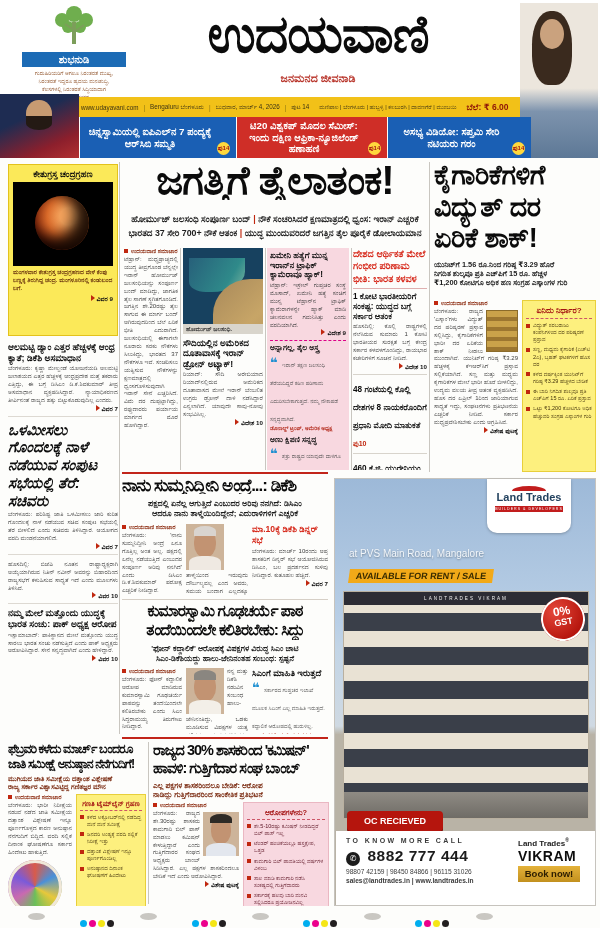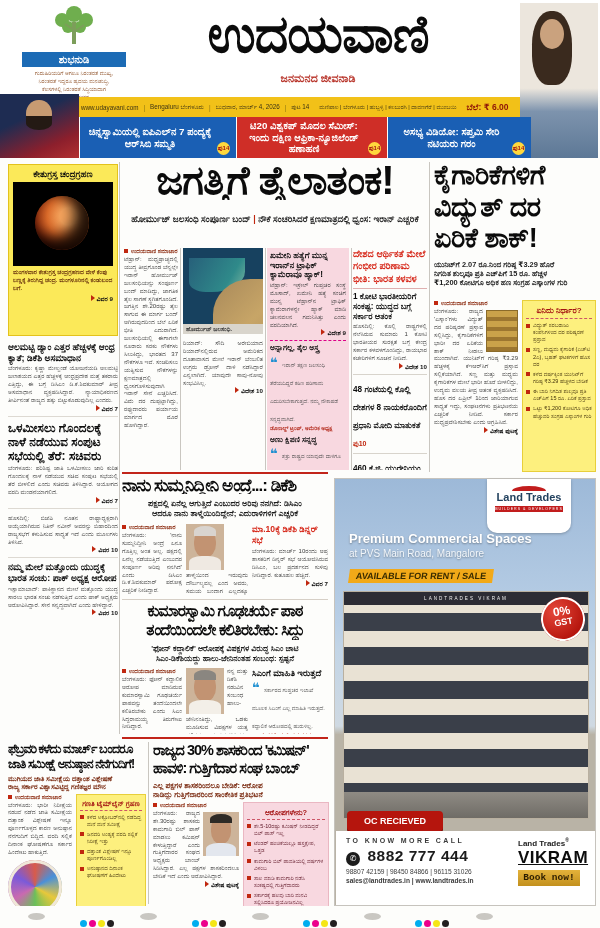--- a/index.html
+++ b/index.html
@@ -81,21 +81,21 @@
   .bldg .street{position:absolute;left:0;right:0;bottom:0;height:26px;background:linear-gradient(180deg,#8f8b84,#6f6c66);}
   .gst{background:radial-gradient(circle at 35% 30%,#e5473a,#b5150d 70%);border-radius:50%;color:#fff;text-align:center;
        transform:rotate(-10deg);box-shadow:0 0 0 2px #fff inset;}
   .oc{background:#b5150d;color:#fff;font-weight:800;font-size:9px;text-align:center;line-height:20px;border-radius:4px;
       box-shadow:0 2px 0 #7c0a05;}
   .cta{letter-spacing:2.4px;font-weight:800;color:#3a3a3a;font-size:7px;}
   .phone-big{font-weight:800;color:#1c1c1c;font-size:15.5px;letter-spacing:.5px;}
   .phone-ic{display:inline-block;width:14px;height:14px;border-radius:50%;background:#1c1c1c;color:#fff;text-align:center;
             line-height:14px;font-size:8px;margin-right:3px;}
   .book{background:linear-gradient(180deg,#e4b23a,#c2901e);color:#2c1d00;font-weight:800;font-size:9.5px;
-        font-family:Liberation Mono, monospace;text-align:center;line-height:16px;}
+        font-family:Liberation Sans, sans-serif;text-align:center;line-height:16px;}
   
   .oval{width:17px;height:7px;border-radius:50%;background:#c9c7c2;display:inline-block;}
   .dot{width:7px;height:7px;border-radius:50%;display:inline-block;margin-right:2px;}
 </style>
 </head>
 <body>
 
 <div class="page">
 
   <div class="abs" style="left:0;top:0;width:600px;height:97px;background:#fff;">
@@ -169,54 +169,60 @@
     <div class="pageref" style="margin-top:2px;">ವಿವರ 9</div>
   </div>
 
   <div class="abs" style="left:8px;top:338px;width:110px;">
     <div class="left-art">
       <div class="art-title" style="font-size:9px;">ಆಲಮಟ್ಟಿ ಡ್ಯಾಂ ಎತ್ತರ ಹೆಚ್ಚಳಕ್ಕೆ ಆಂಧ್ರ ಕ್ಯಾತೆ; ಡಿಕೆಶಿ ಅಸಮಾಧಾನ</div>
       <div class="body-txt j" style="margin-top:2px;">ಬೆಂಗಳೂರು: ಕೃಷ್ಣಾ ಮೇಲ್ದಂಡೆ ಯೋಜನೆಯಡಿ ಆಲಮಟ್ಟಿ ಜಲಾಶಯದ ಎತ್ತರ ಹೆಚ್ಚಳಕ್ಕೆ ಆಂಧ್ರಪ್ರದೇಶ ಮತ್ತೆ ತಕರಾರು ಎತ್ತಿದ್ದು, ಈ ಬಗ್ಗೆ ಡಿಸಿಎಂ ಡಿ.ಕೆ.ಶಿವಕುಮಾರ್ ತೀವ್ರ ಅಸಮಾಧಾನ ವ್ಯಕ್ತಪಡಿಸಿದ್ದಾರೆ. ನ್ಯಾಯಾಧಿಕರಣದ ತೀರ್ಪಿನಂತೆ ರಾಜ್ಯದ ಹಕ್ಕು ಬಿಟ್ಟುಕೊಡುವುದಿಲ್ಲ ಎಂದರು.</div>
       <div class="pageref">ವಿವರ 7</div>
     </div>
     <div class="left-art">
-      <div class="art-title" style="font-size:12px;">ಒಳಮೀಸಲು ಗೊಂದಲಕ್ಕೆ ನಾಳೆ ನಡೆಯುವ ಸಂಪುಟ ಸಭೆಯಲ್ಲಿ ತೆರೆ: ಸಚಿವರು</div>
+      <div class="art-title" style="font-size:15px;font-style:italic;">ಒಳಮೀಸಲು ಗೊಂದಲಕ್ಕೆ ನಾಳೆ ನಡೆಯುವ ಸಂಪುಟ ಸಭೆಯಲ್ಲಿ ತೆರೆ: ಸಚಿವರು</div>
       <div class="body-txt j" style="margin-top:2px;">ಬೆಂಗಳೂರು: ಪರಿಶಿಷ್ಟ ಜಾತಿ ಒಳಮೀಸಲು ಜಾರಿ ಕುರಿತ ಗೊಂದಲಕ್ಕೆ ನಾಳೆ ನಡೆಯುವ ಸಚಿವ ಸಂಪುಟ ಸಭೆಯಲ್ಲಿ ತೆರೆ ಬೀಳಲಿದೆ ಎಂದು ಸಚಿವರು ತಿಳಿಸಿದ್ದಾರೆ. ಆಯೋಗದ ವರದಿ ಮಂಡನೆಯಾಗಲಿದೆ.</div>
       <div class="pageref">ವಿವರ 7</div>
     </div>
     <div class="left-art">
       <div class="body-txt j" style="margin-top:2px;">ಹೊಸದಿಲ್ಲಿ: ಬಿಜೆಪಿ ನೂತನ ರಾಷ್ಟ್ರಾಧ್ಯಕ್ಷರಾಗಿ ಆಯ್ಕೆಯಾಗಿರುವ ನಿತಿನ್ ನವೀನ್ ಅವರನ್ನು ಬಿಹಾರದಿಂದ ರಾಜ್ಯಸಭೆಗೆ ಕಳುಹಿಸುವ ಸಾಧ್ಯತೆ ಇದೆ ಎಂದು ಮೂಲಗಳು ತಿಳಿಸಿವೆ.</div>
       <div class="pageref">ವಿವರ 10</div>
     </div>
     <div class="left-art" style="border-bottom:none;">
       <div class="art-title" style="font-size:9px;">ನಮ್ಮ ಮೇಲೆ ಮತ್ತೊಂದು ಯುದ್ಧಕ್ಕೆ ಭಾರತ ಸಂಚು: ಪಾಕ್ ಅಧ್ಯಕ್ಷ ಆರೋಪ</div>
       <div class="body-txt j" style="margin-top:2px;">ಇಸ್ಲಾಮಾಬಾದ್: ಪಾಕಿಸ್ಥಾನದ ಮೇಲೆ ಮತ್ತೊಂದು ಯುದ್ಧ ಸಾರಲು ಭಾರತ ಸಂಚು ನಡೆಸುತ್ತಿದೆ ಎಂದು ಪಾಕ್ ಅಧ್ಯಕ್ಷರು ಆರೋಪಿಸಿದ್ದಾರೆ. ಸೇನೆ ಸನ್ನದ್ಧವಾಗಿದೆ ಎಂದು ಹೇಳಿದ್ದಾರೆ.</div>
       <div class="pageref">ವಿವರ 10</div>
     </div>
   </div>
 
   <div class="abs masthead c" style="left:124px;top:160px;width:302px;font-size:40px;overflow:hidden;white-space:nowrap;">ಜಗತ್ತಿಗೆ ತೈಲಾತಂಕ!</div>
   <div class="abs c" style="left:124px;top:214px;width:302px;font-size:8.8px;">
     <span class="deck">ಹೋರ್ಮುಜ್ ಜಲಸಂಧಿ ಸಂಪೂರ್ಣ ಬಂದ್</span>
     <span style="color:#c0270f;font-weight:800;">|</span>
     <span class="deck">ನೌಕೆ ಸಂಚರಿಸಿದರೆ ಕ್ಷಣಮಾತ್ರದಲ್ಲಿ ಧ್ವಂಸ: ಇರಾನ್ ಎಚ್ಚರಿಕೆ</span>
   </div>
+  <div class="abs c" style="left:124px;top:228px;width:302px;font-size:8.8px;">
+    <span class="deck">ಭಾರತದ 37 ಸೇರಿ 700+ ನೌಕೆ ಆತಂಕ</span>
+    <span style="color:#c0270f;font-weight:800;">|</span>
+    <span class="deck">ಯುದ್ಧ ಮುಂದುವರಿದರೆ ಜಗತ್ತಿನ ತೈಲ ಪೂರೈಕೆ ಡೋಲಾಯಮಾನ</span>
+  </div>
 
   <div class="abs" style="left:124px;top:248px;width:54px;height:222px;overflow:hidden;">
     <div class="byline">ಉದಯವಾಣಿ ಸಮಾಚಾರ</div>
     <div class="body-txt j">ಟೆಹ್ರಾನ್: ಮಧ್ಯಪ್ರಾಚ್ಯದಲ್ಲಿ ಯುದ್ಧ ತೀವ್ರಗೊಂಡ ಬೆನ್ನಲ್ಲೇ ಇರಾನ್ ಹೋರ್ಮುಜ್ ಜಲಸಂಧಿಯನ್ನು ಸಂಪೂರ್ಣ ಬಂದ್ ಮಾಡಿದ್ದು, ಜಾಗತಿಕ ತೈಲ ಸಾಗಣೆ ಸ್ಥಗಿತಗೊಂಡಿದೆ. ಜಗತ್ತಿನ ಶೇ.20ರಷ್ಟು ತೈಲ ಸಾಗುವ ಈ ಮಾರ್ಗ ಬಂದ್ ಆಗಿರುವುದರಿಂದ ಬೆಲೆ ಏರಿಕೆ ಭೀತಿ ಎದುರಾಗಿದೆ. ಜಲಸಂಧಿಯಲ್ಲಿ ಈಗಾಗಲೇ ನೂರಾರು ಸರಕು ನೌಕೆಗಳು ಸಿಲುಕಿದ್ದು, ಭಾರತದ 37 ನೌಕೆಗಳೂ ಇವೆ. ಸಂಚರಿಸಲು ಯತ್ನಿಸುವ ನೌಕೆಗಳನ್ನು ಕ್ಷಣಮಾತ್ರದಲ್ಲಿ ಧ್ವಂಸಗೊಳಿಸುವುದಾಗಿ ಇರಾನ್ ಸೇನೆ ಎಚ್ಚರಿಸಿದೆ. ವಿಮೆ ದರ ದುಪ್ಪಟ್ಟಾಗಿದ್ದು, ರಫ್ತುದಾರರು ಪರ್ಯಾಯ ಮಾರ್ಗದ ಮೊರೆ ಹೋಗಿದ್ದಾರೆ.</div>
   </div>
   <div class="abs vrule" style="left:180px;top:248px;height:222px;"></div>
 
   <div class="abs sat" style="left:183px;top:248px;width:80px;height:76px;">
     <div class="coast"></div>
       <div class="land"></div>
   </div>
   <div class="abs" style="left:183px;top:324px;width:80px;height:10px;background:#d9d5cc;font-size:5.8px;font-weight:700;color:#333;padding-left:3px;line-height:10px;">ಹೋರ್ಮುಜ್ ಜಲಸಂಧಿ.</div>
   <div class="abs" style="left:183px;top:338px;width:80px;height:132px;overflow:hidden;">
+    <div class="art-title" style="font-size:8.8px;">ಸೌದಿಯಲ್ಲಿನ ಅಮೆರಿಕದ ದೂತಾವಾಸಕ್ಕೆ ಇರಾನ್ ಡ್ರೋನ್ ಅಟ್ಯಾಕ್!</div>
     <div class="body-txt j" style="margin-top:2px;">ರಿಯಾದ್: ಸೌದಿ ಅರೇಬಿಯಾದ ರಿಯಾದ್‌ನಲ್ಲಿರುವ ಅಮೆರಿಕದ ದೂತಾವಾಸದ ಮೇಲೆ ಇರಾನ್ ಬೆಂಬಲಿತ ಉಗ್ರರು ಡ್ರೋನ್ ದಾಳಿ ನಡೆಸಿದ್ದಾರೆ ಎನ್ನಲಾಗಿದೆ. ಯಾವುದೇ ಸಾವು-ನೋವು ಸಂಭವಿಸಿಲ್ಲ.</div>
     <div class="pageref">ವಿದೇಶ 10</div>
   </div>
   <div class="abs vrule" style="left:265px;top:248px;height:222px;"></div>
 
   <div class="abs pinkbox" style="left:267px;top:248px;width:82px;height:222px;padding:3px;overflow:hidden;">
     <div class="art-title" style="font-size:8.2px;">ಖಮೇನಿ ಹತ್ಯೆಗೆ ಮುನ್ನ ಇರಾನ್‌ನ ಟ್ರಾಫಿಕ್ ಕ್ಯಾಮೆರಾವೂ ಹ್ಯಾಕ್!</div>
     <div class="body-txt j" style="margin-top:2px;">ಟೆಹ್ರಾನ್: ಇಸ್ರೇಲ್ ಗುಪ್ತಚರ ಸಂಸ್ಥೆ ಮೊಸಾದ್, ಖಮೇನಿ ಹತ್ಯೆ ಸಂಚಿಗೆ ಮುನ್ನ ಟೆಹ್ರಾನ್‌ನ ಟ್ರಾಫಿಕ್ ಕ್ಯಾಮೆರಾಗಳನ್ನೇ ಹ್ಯಾಕ್ ಮಾಡಿ ಚಲನವಲನ ಗಮನಿಸಿತ್ತು ಎಂದು ವರದಿಯಾಗಿದೆ.</div>
     <div class="pageref">ವಿದೇಶ 9</div>
     <div style="border-top:1px dashed #d08; margin:3px 0 2px;"></div>
@@ -251,21 +257,21 @@
       <span class="art-title" style="font-size:8.2px;">460 ಕೆ.ಜಿ. ಯುರೇನಿಯಂ ಬಳಸಿ 11 ಅಣ್ವಸ್ತ್ರ ತಯಾರಿಗೆ ಸಜ್ಜಾಗಿದೆ ಇರಾನ್?</span>
       
     </div>
   </div>
 
   <div class="abs vrule" style="left:429px;top:162px;height:310px;"></div>
   <div class="abs masthead pre" style="left:434px;top:160px;width:162px;font-size:27px;line-height:1.17;letter-spacing:-.5px;overflow:hidden;">ಕೈಗಾರಿಕೆಗಳಿಗೆ
 ವಿದ್ಯುತ್ ದರ
 ಏರಿಕೆ ಶಾಕ್!</div>
   <div class="abs" style="left:434px;top:260px;width:162px;">
-    <div class="deck" style="font-size:7.4px;">ಯುನಿಟ್‌ಗೆ 2.07 ರೂ.ನಿಂದ ಗರಿಷ್ಠ ₹3.29 ಹೊರೆ</div>
+    <div class="deck" style="font-size:7.4px;">ಯುನಿಟ್‌ಗೆ 1.56 ರೂ.ನಿಂದ ಗರಿಷ್ಠ ₹3.29 ಹೊರೆ</div>
     <div class="deck" style="font-size:7.4px;">ನಿಗದಿತ ಶುಲ್ಕವೂ ಪ್ರತಿ ಎಚ್‌ಪಿಗೆ 15 ರೂ. ಹೆಚ್ಚಳ</div>
     <div class="deck" style="font-size:7.4px;">₹1,200 ಕೋಟಿಗೂ ಅಧಿಕ ಹಣ ಸಂಗ್ರಹ ಎಸ್ಕಾಂಗಳ ಗುರಿ</div>
   </div>
   <div class="abs" style="left:434px;top:300px;width:84px;height:172px;overflow:hidden;">
     <div class="byline">ಉದಯವಾಣಿ ಸಮಾಚಾರ</div>
     <div class="goldbar" style="float:right;width:32px;height:42px;margin:2px 0 2px 3px;"></div>
     <div class="body-txt j">ಬೆಂಗಳೂರು: ರಾಜ್ಯದ 'ಎಸ್ಕಾಂ'ಗಳು ವಿದ್ಯುತ್ ದರ ಪರಿಷ್ಕರಣೆ ಪ್ರಸ್ತಾವ ಸಲ್ಲಿಸಿದ್ದು, ಕೈಗಾರಿಕೆಗಳಿಗೆ ಭಾರೀ ದರ ಏರಿಕೆಯ ಶಾಕ್ ನೀಡಲು ಮುಂದಾಗಿವೆ. ಯುನಿಟ್‌ಗೆ ಗರಿಷ್ಠ ₹3.29 ಹೆಚ್ಚಳಕ್ಕೆ ಕೆಇಆರ್‌ಸಿಗೆ ಪ್ರಸ್ತಾವ ಸಲ್ಲಿಕೆಯಾಗಿದೆ. ಸಣ್ಣ ಮತ್ತು ಮಧ್ಯಮ ಕೈಗಾರಿಕೆಗಳ ಮೇಲೆ ಭಾರೀ ಹೊರೆ ಬೀಳಲಿದ್ದು, ಉದ್ಯಮ ವಲಯ ತೀವ್ರ ಆತಂಕ ವ್ಯಕ್ತಪಡಿಸಿದೆ. ಹೊಸ ದರ ಏಪ್ರಿಲ್ 1ರಿಂದ ಜಾರಿಯಾಗುವ ಸಾಧ್ಯತೆ ಇದ್ದು, ಸಂಘಟನೆಗಳು ಪ್ರತಿಭಟನೆಯ ಎಚ್ಚರಿಕೆ ನೀಡಿವೆ. ಸರ್ಕಾರ ಮಧ್ಯಪ್ರವೇಶಿಸಬೇಕು ಎಂದು ಆಗ್ರಹಿಸಿವೆ.</div>
     <div class="pageref">ವಿಶೇಷ ಪುಟಕ್ಕೆ</div>
   </div>
   <div class="abs ybox2" style="left:522px;top:300px;width:74px;height:172px;padding:3px;overflow:hidden;">
@@ -420,21 +426,20 @@
   </div>
 
   <div class="abs ad" style="left:334px;top:478px;width:262px;height:428px;">
 
     <div class="logo-card abs" style="left:152px;top:0;width:84px;height:54px;">
       <div class="roof"></div>
       <div class="lt-name">Land Trades</div>
       <div class="lt-sub">BUILDERS &amp; DEVELOPERS</div>
     </div>
 
-    <div class="abs" style="left:14px;top:52px;width:200px;color:#fff;font-weight:800;font-size:13px;text-shadow:0 1px 2px rgba(0,0,0,.35);">Premium Commercial Spaces</div>
     <div class="abs" style="left:14px;top:69px;width:200px;color:#f2f6fa;font-size:10px;text-shadow:0 1px 2px rgba(0,0,0,.35);">at PVS Main Road, Mangalore</div>
     <div class="abs" style="left:14px;top:86px;">
       <span class="ad-ribbon">AVAILABLE FOR RENT / SALE</span>
     </div>
 
     <div class="abs bldg" style="left:8px;top:112px;width:246px;height:228px;">
       <div class="sign">LANDTRADES VIKRAM</div>
       <div class="floors"></div>
       <div class="street"></div>
     </div>
@@ -452,21 +457,21 @@
         <span class="phone-ic">✆</span>
         <span class="phone-big">8882 777 444</span>
       </div>
       <div style="font-size:6.6px;color:#3c3c3c;margin-top:2px;">98807 42159 | 98450 84866 | 96115 31026</div>
       <div style="font-size:6.6px;color:#3c3c3c;font-weight:700;margin-top:2px;">sales@landtrades.in | www.landtrades.in</div>
 
       <div class="abs" style="left:182px;top:6px;width:72px;text-align:left;">
         <div style="font-size:8px;font-weight:800;color:#222;">
           <span>Land Trades</span><sup style="font-size:5px;">®</sup>
         </div>
-        <div style="font-size:17px;font-weight:900;color:#0d0d0d;letter-spacing:.5px;text-decoration:underline;">VIKRAM</div>
+        <div style="font-size:14px;font-weight:900;color:#0d0d0d;letter-spacing:.5px;">VIKRAM</div>
         <div class="book" style="width:62px;margin-top:2px;">Book now!</div>
       </div>
     </div>
   </div>
 
   <div class="abs" style="left:0;top:910px;width:600px;height:14px;">
     <span class="oval abs" style="left:28px;top:3px;"></span>
     <span class="abs" style="left:80px;top:3px;">
       <span class="dot" style="background:#00aeef;"></span><span class="dot" style="background:#ec008c;"></span><span class="dot" style="background:#f5e616;"></span><span class="dot" style="background:#231f20;"></span>
     </span>

